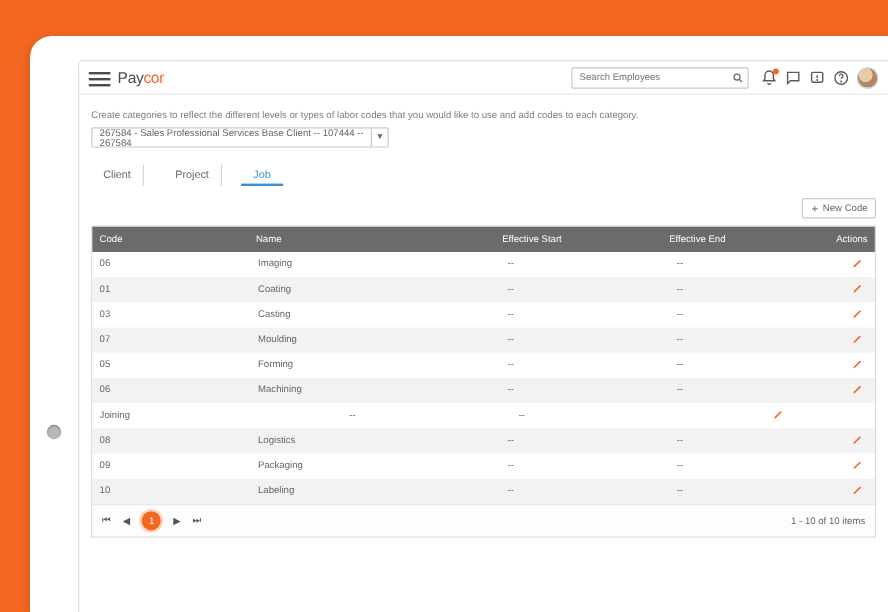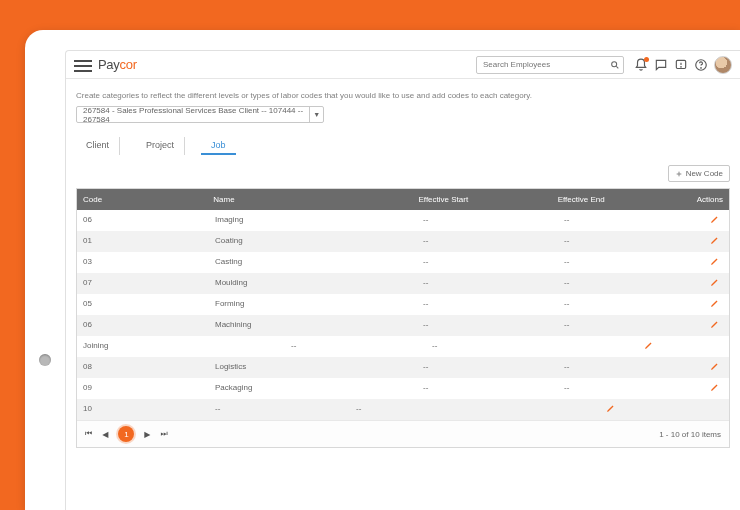--- a/index.html
+++ b/index.html
@@ -377,20 +377,21 @@
               <div class="td col-code">09</div>
               <div class="td col-name">Packaging</div>
               <div class="td col-start">--</div>
               <div class="td col-end">--</div>
               <div class="td col-actions"><span class="edit-icon"><svg viewBox="0 0 24 24" fill="#f26820">
                     <path d="M3 21l3.5-1L20 6.5 17.5 4 4 17.5 3 21z"></path>
                   </svg></span></div>
             </div>
             <div class="tr">
               <div class="td col-code">10</div>
+              <div class="td col-name">Labeling</div>
               <div class="td col-start">--</div>
               <div class="td col-end">--</div>
               <div class="td col-actions"><span class="edit-icon"><svg viewBox="0 0 24 24" fill="#f26820">
                     <path d="M3 21l3.5-1L20 6.5 17.5 4 4 17.5 3 21z"></path>
                   </svg></span></div>
             </div>
           </div>
         <div class="pager">
           <div class="pager-left">
             <span class="pg-btn">⏮</span>

